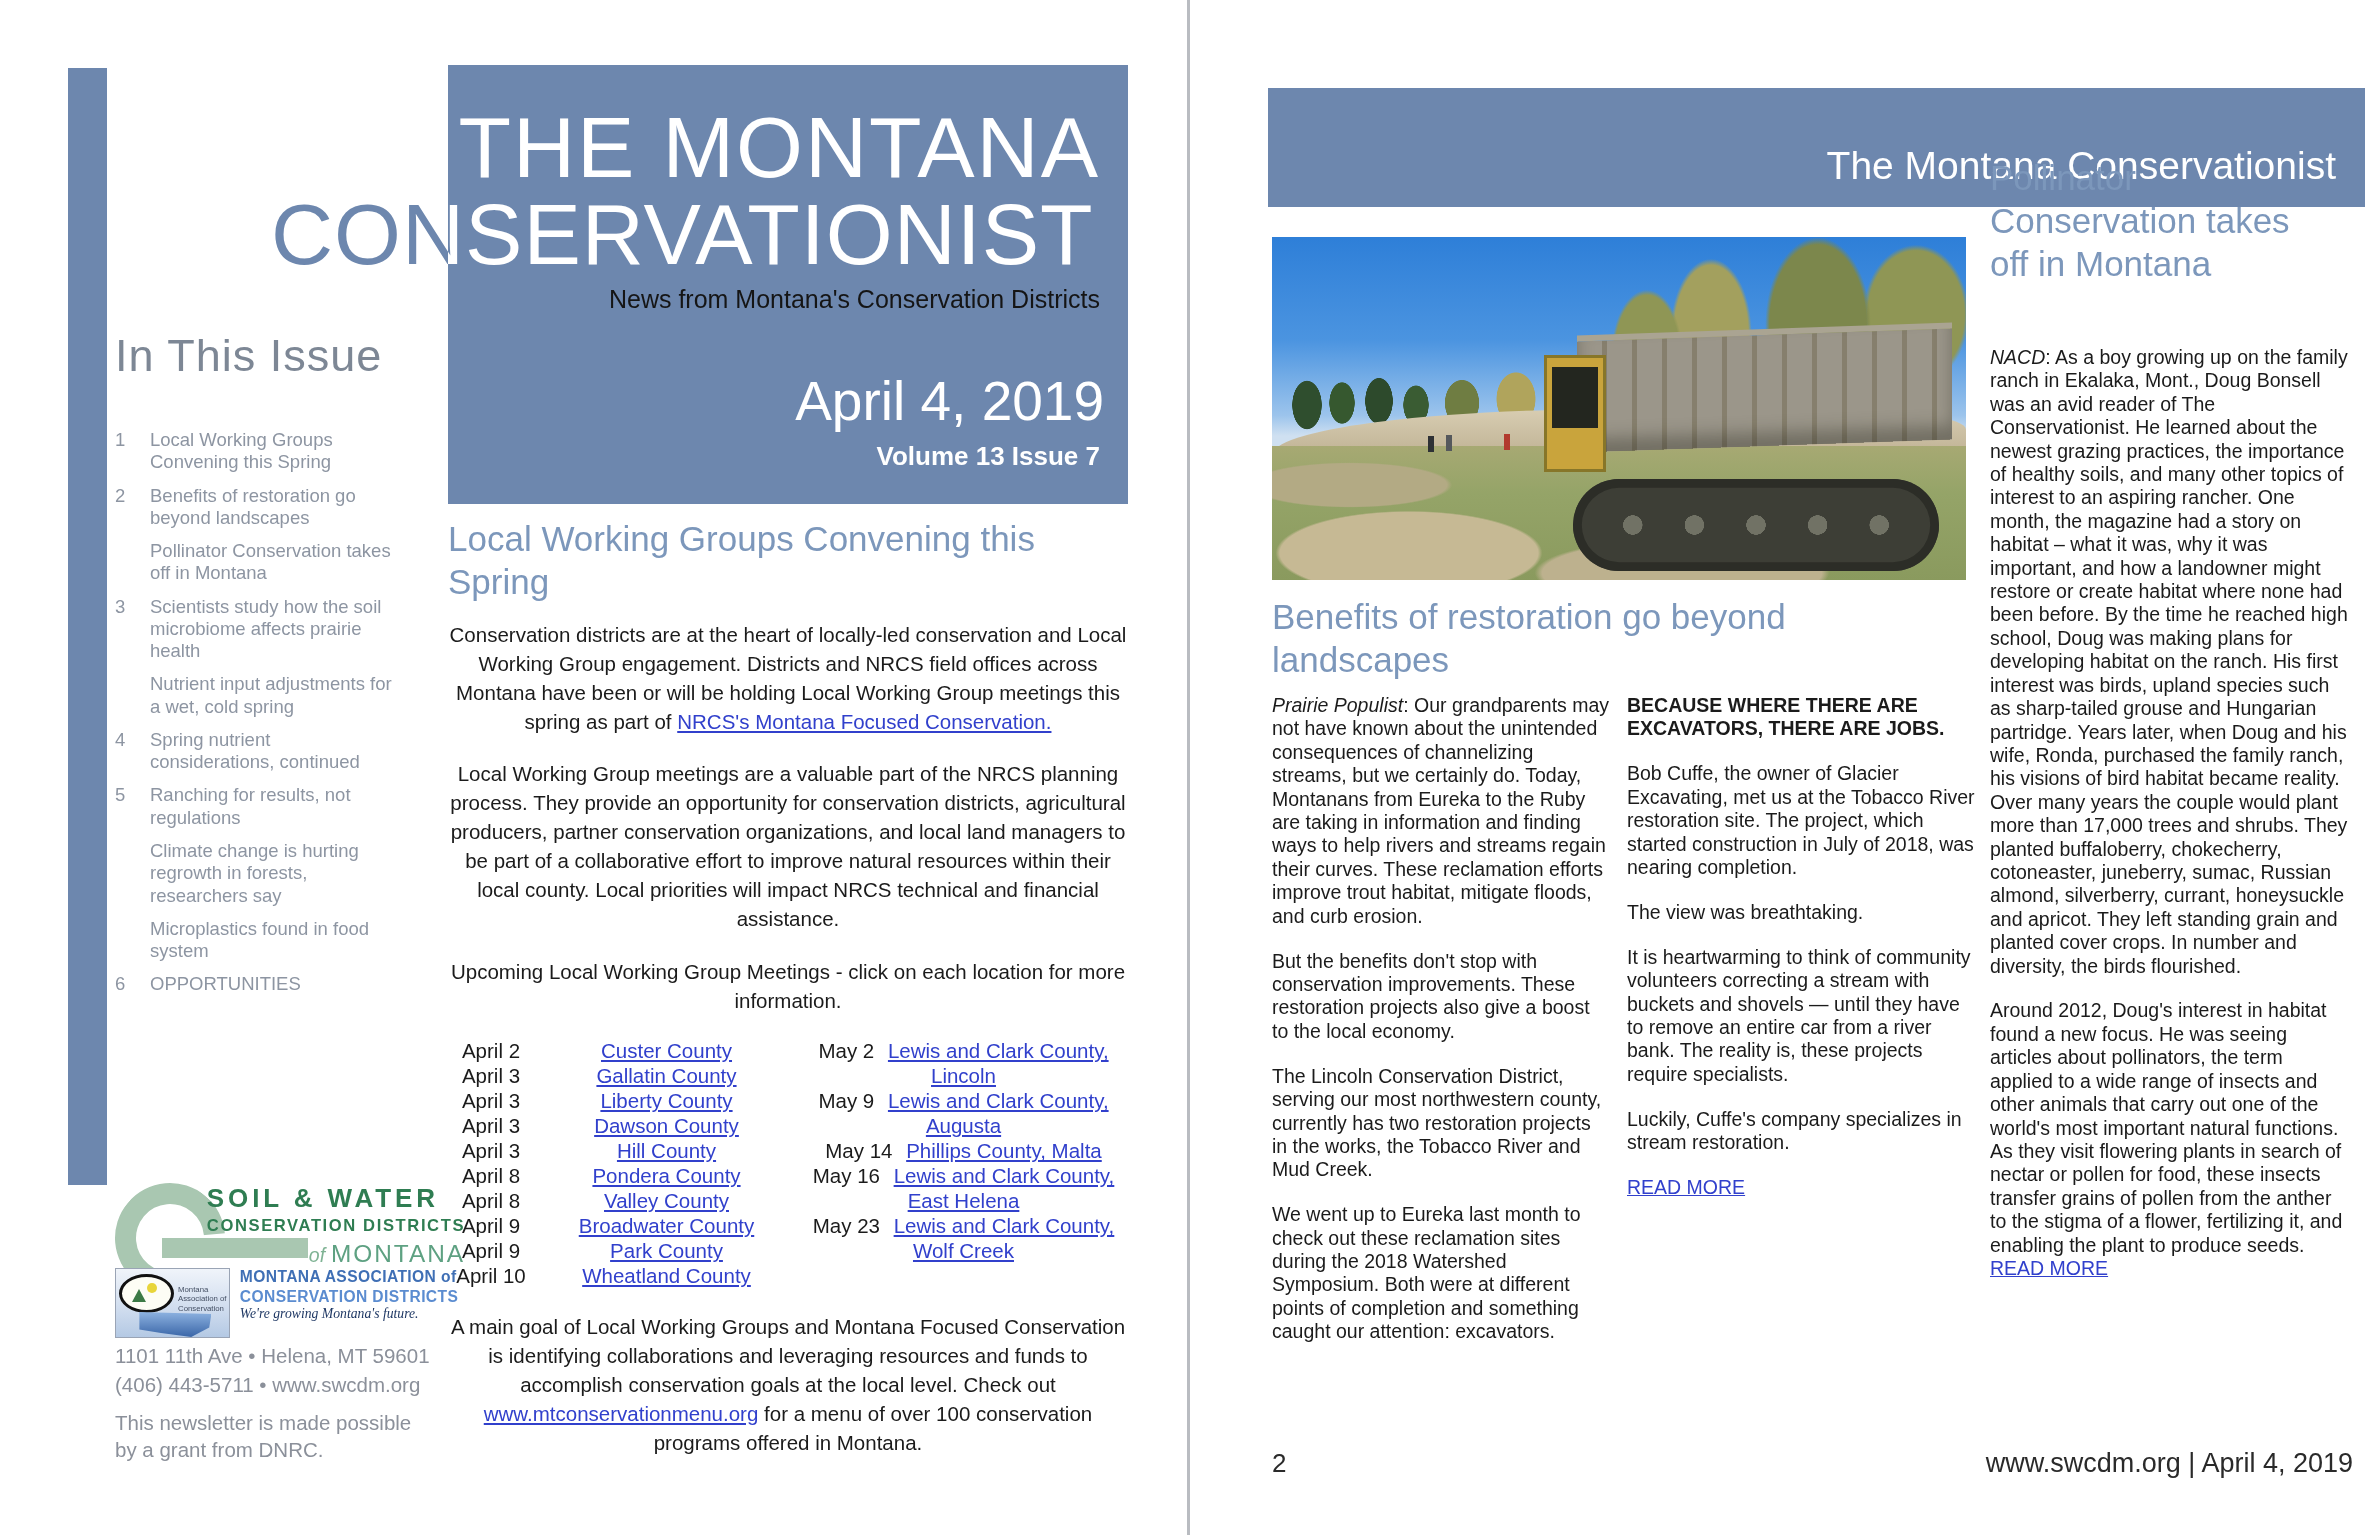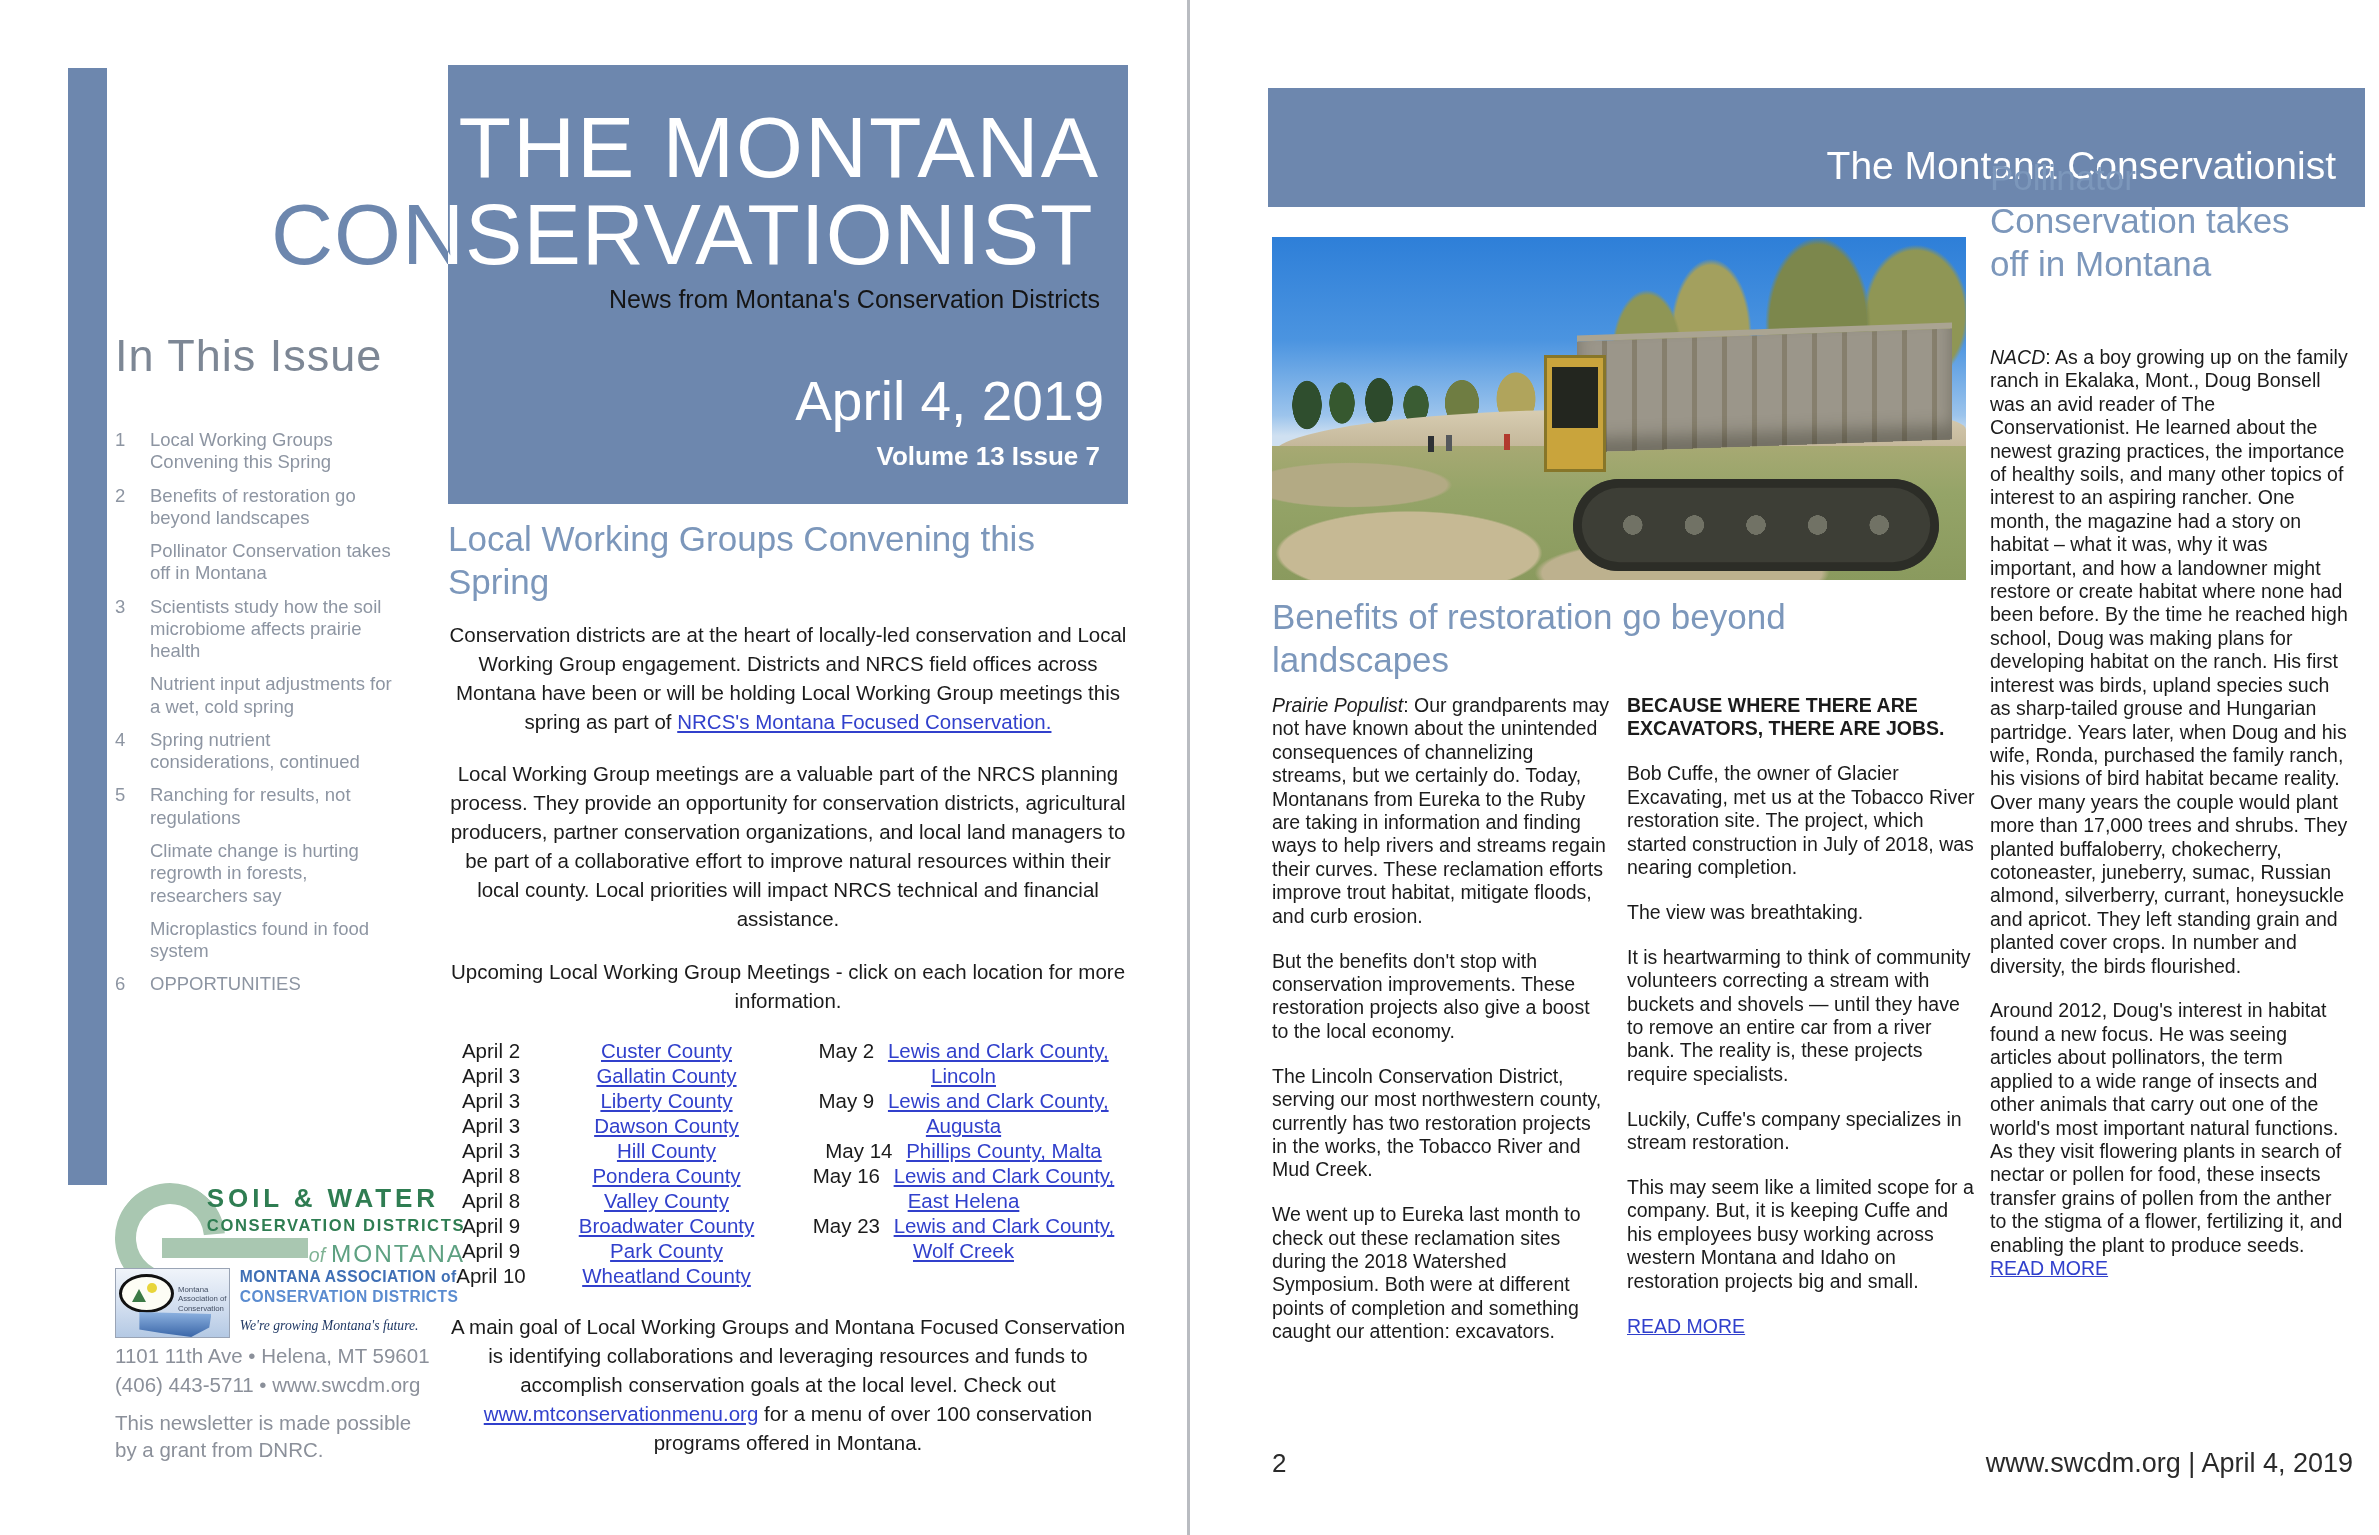--- a/index.html
+++ b/index.html
@@ -58,21 +58,21 @@
                border-radius:50%; background:#fdfdf5; }
   .macd-oval::before { content:""; position:absolute; left:25px; top:5.9px; width:9.8px; height:9.8px; border-radius:50%; background:#e8d53a; }
   .macd-oval::after { content:""; position:absolute; left:9.8px; top:11.7px; width:0; height:0;
                       border-left:7.8px solid transparent; border-right:7.8px solid transparent; border-bottom:13.7px solid #3c7a46; }
   .macd-thumb-text { position:absolute; left:62px; top:15.6px; font-size:7.8px; line-height:9.8px; color:#444f63; }
   .macd-state { position:absolute; left:23.4px; bottom:0px; width:72px; height:25px;
                 background:linear-gradient(180deg,#8db2e0,#3a66a8);
                 clip-path:polygon(0 0,100% 8%,97% 62%,72% 100%,30% 84%,0 70%); }
   .macd-l1 { font-size:15.6px; font-weight:bold; color:#3f6fb5; letter-spacing:0.4px; }
   .macd-l2 { font-size:15.6px; font-weight:bold; color:#5b8cd0; letter-spacing:0.4px; margin-top:2px; }
-  .macd-tag { font-size:13.7px; font-style:italic; font-family:"Liberation Serif", serif; color:#1f3864; margin-top:12px; }
+  .macd-tag { font-size:13.7px; font-style:italic; font-family:"Liberation Serif", serif; color:#1f3864; margin-top:0; }
 
   .contact { left:115px; top:1341px; font-size:20.5px; line-height:29px; color:#8b909a; }
   .grant-note { left:115px; top:1409px; width:322px; font-size:20.5px; line-height:27px; color:#8b909a; }
 
   .page-divider { left:1187px; top:0; width:2.9px; height:1535px; background:#b9bcc1; }
 
   
   .right-bar { left:1268px; top:88px; width:1097px; height:119px; background:#6d87ae; }
   .right-bar-title { right:44px; top:144px; font-size:39px; color:#ffffff; }
 
@@ -346,21 +346,20 @@
     <p>The Lincoln Conservation District, serving our most northwestern county, currently has two restoration projects in the works, the Tobacco River and Mud Creek.</p>
     <p>We went up to Eureka last month to check out these reclamation sites during the 2018 Watershed Symposium. Both were at different points of completion and something caught our attention: excavators.</p>
   </div>
 
   <div class="abs col col-2">
     <p class="col-bold">BECAUSE WHERE THERE ARE EXCAVATORS, THERE ARE JOBS.</p>
     <p>Bob Cuffe, the owner of Glacier Excavating, met us at the Tobacco River restoration site. The project, which started construction in July of 2018, was nearing completion.</p>
     <p>The view was breathtaking.</p>
     <p>It is heartwarming to think of community volunteers correcting a stream with buckets and shovels — until they have to remove an entire car from a river bank. The reality is, these projects require specialists.</p>
     <p>Luckily, Cuffe's company specializes in stream restoration.</p>
-    <p>This may seem like a limited scope for a company. But, it is keeping Cuffe and his employees busy working across western Montana and Idaho on restoration projects big and small.</p>
     <p><a class="lnk">READ MORE</a></p>
   </div>
 
   <div class="abs pollinator-heading">Pollinator Conservation takes off in Montana</div>
   <div class="abs pollinator-body">
     <p><span class="lead-italic">NACD</span><span>: As a boy growing up on the family ranch in Ekalaka, Mont., Doug Bonsell was an avid reader of The Conservationist. He learned about the newest grazing practices, the importance of healthy soils, and many other topics of interest to an aspiring rancher. One month, the magazine had a story on habitat – what it was, why it was important, and how a landowner might restore or create habitat where none had been before. By the time he reached high school, Doug was making plans for developing habitat on the ranch. His first interest was birds, upland species such as sharp-tailed grouse and Hungarian partridge. Years later, when Doug and his wife, Ronda, purchased the family ranch, his visions of bird habitat became reality. Over many years the couple would plant more than 17,000 trees and shrubs. They planted buffaloberry, chokecherry, cotoneaster, juneberry, sumac, Russian almond, silverberry, currant, honeysuckle and apricot. They left standing grain and planted cover crops. In number and diversity, the birds flourished.</span></p>
     <p><span>Around 2012, Doug's interest in habitat found a new focus. He was seeing articles about pollinators, the term applied to a wide range of insects and other animals that carry out one of the world's most important natural functions. As they visit flowering plants in search of nectar or pollen for food, these insects transfer grains of pollen from the anther to the stigma of a flower, fertilizing it, and enabling the plant to produce seeds. </span><a class="lnk">READ MORE</a></p>
   </div>
 
   <div class="abs page-num">2</div>

